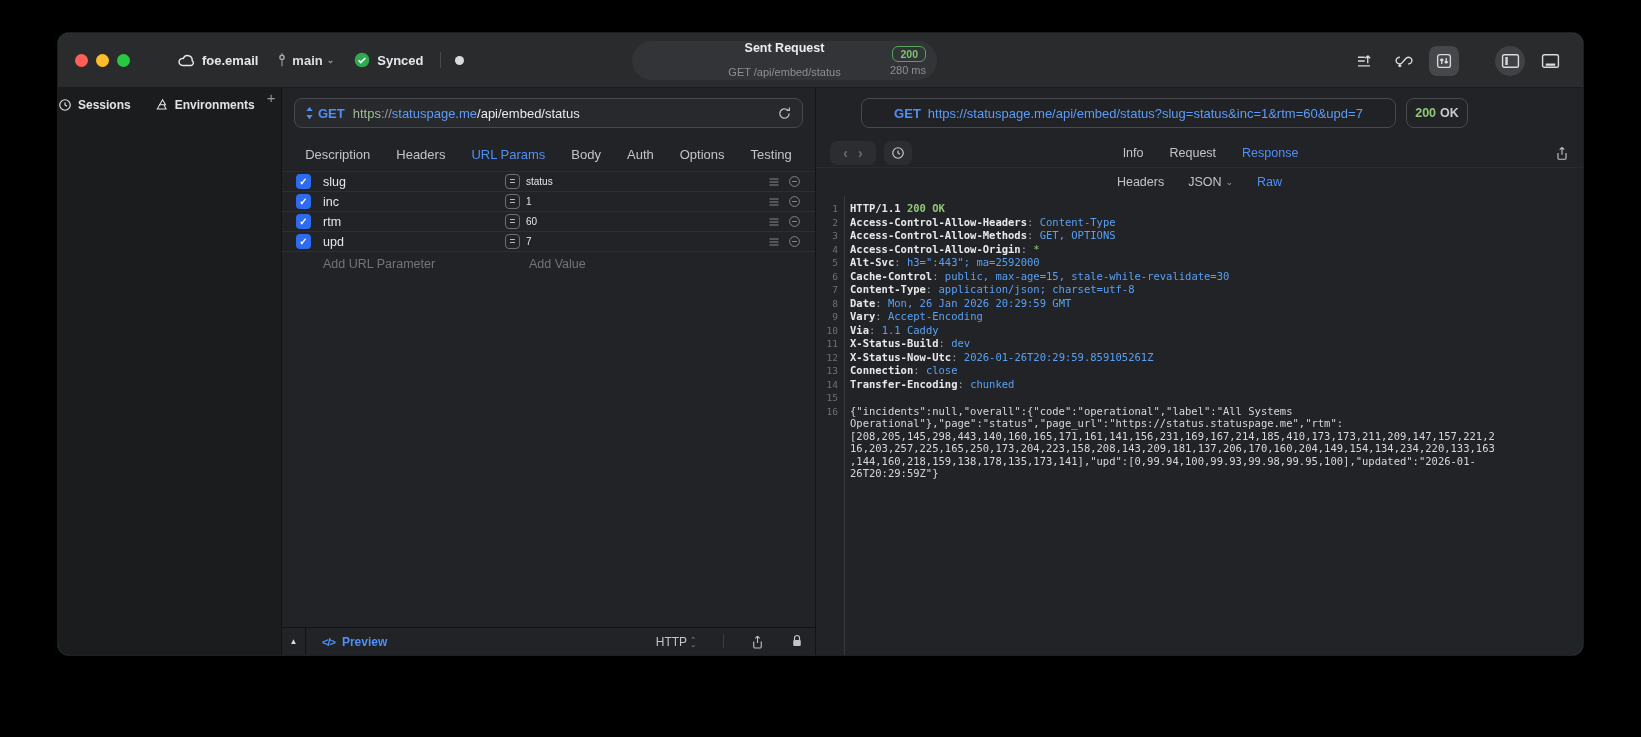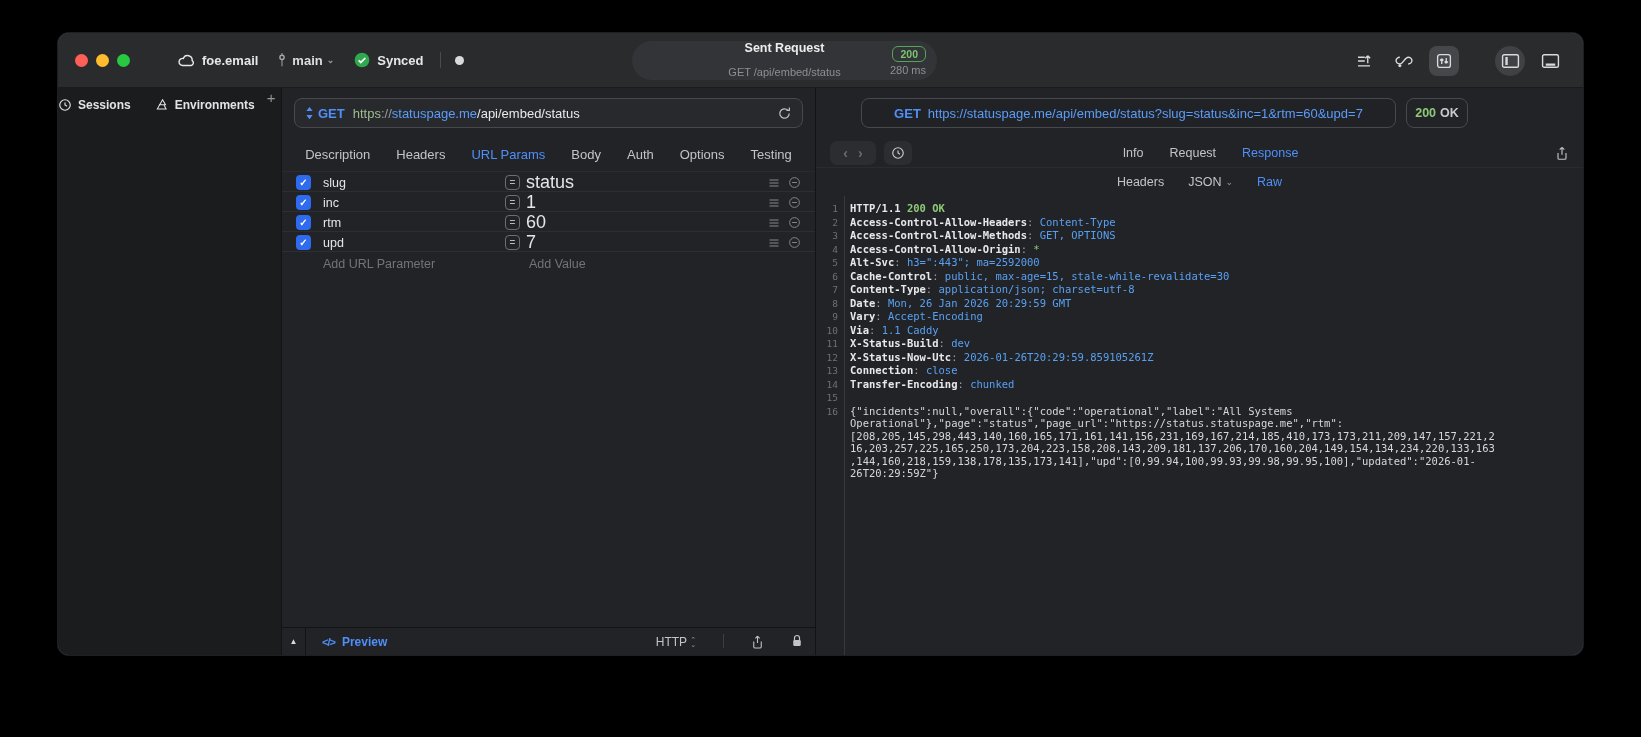--- a/index.html
+++ b/index.html
@@ -84,21 +84,21 @@
   .prow { display:grid; grid-template-columns:15px 170px 1fr 56px; align-items:center;
           height:20px; padding-left:14px; column-gap:12px; border-bottom:1px solid #2d2e31; }
   .prow.header { height:22px; border-bottom:1px solid #2d2e31; color:#8a8b8d; font-size:11px; }
   .prow.header .pv-label { padding-left:24px; }
   .pcheck { width:15px; height:15px; border-radius:4px; background:#2e6bee; color:#fff; font-size:10px;
             display:flex; align-items:center; justify-content:center; font-weight:700; }
   .pname { color:#e4e5e7; font-size:12.5px; }
   .pval { display:flex; align-items:center; gap:6px; }
   .eq-chip { width:15px; height:15px; border:1px solid #6d6e71; border-radius:4px; color:#b9babc;
              font-size:10px; display:flex; align-items:center; justify-content:center; }
-  .pval-text { color:#e4e5e7; font-size:18px; }
+  .pval-text { color:#e4e5e7; font-size:10px; }
   .picons { display:flex; align-items:center; gap:8px; justify-content:flex-end; padding-right:14px; color:#87888b; }
   .prow.addrow { border-bottom:none; height:24px; color:#737476; font-size:12.5px; }
   .prow.addrow .pv-label { padding-left:24px; }
   .mid-bottom { flex:0 0 28px; border-top:1px solid #121315; display:flex; align-items:center; }
   .collapse-box { width:24px; height:100%; border-right:1px solid #121315; display:flex; align-items:center;
                   justify-content:center; color:#d9dadc; font-size:8px; }
   .preview-btn { display:flex; align-items:center; gap:7px; color:#4f8ff8; font-size:12px; font-weight:600; margin-left:16px; }
   .code-glyph { font-size:11px; font-weight:700; letter-spacing:-1px; }
   .mid-bottom-right { margin-left:auto; display:flex; gap:27px; padding-right:12px; color:#c3c4c6; font-size:12px; }
   .mini-sort { display:inline-flex; flex-direction:column; line-height:5px; font-size:7px; color:#9a9b9d; }

